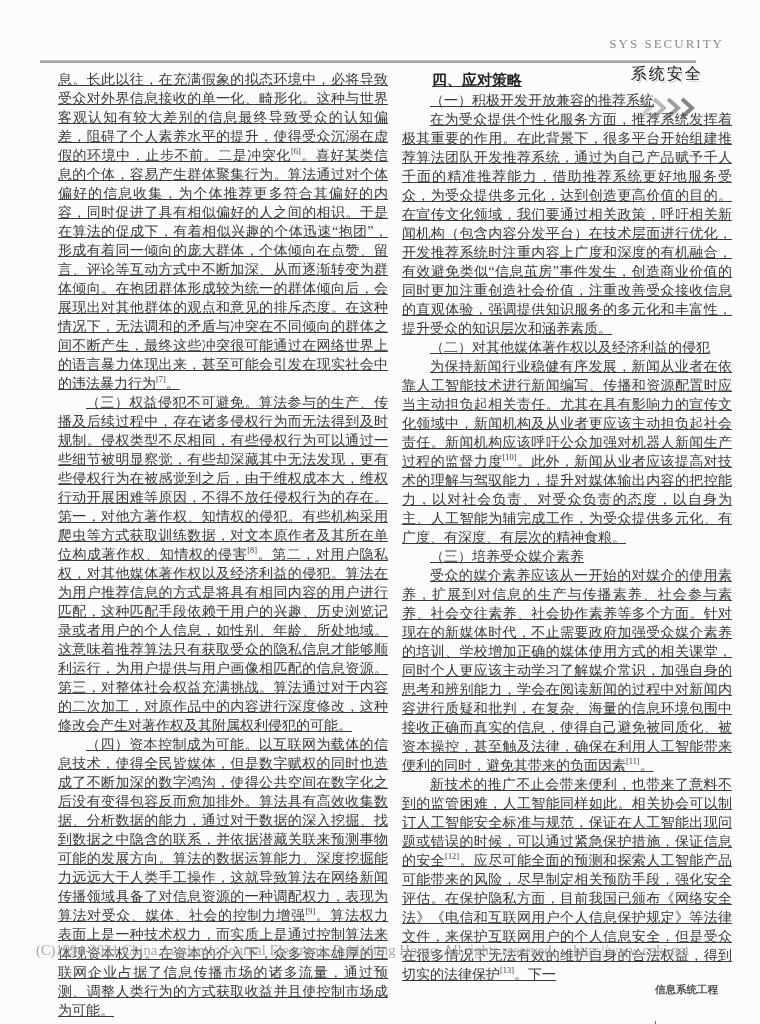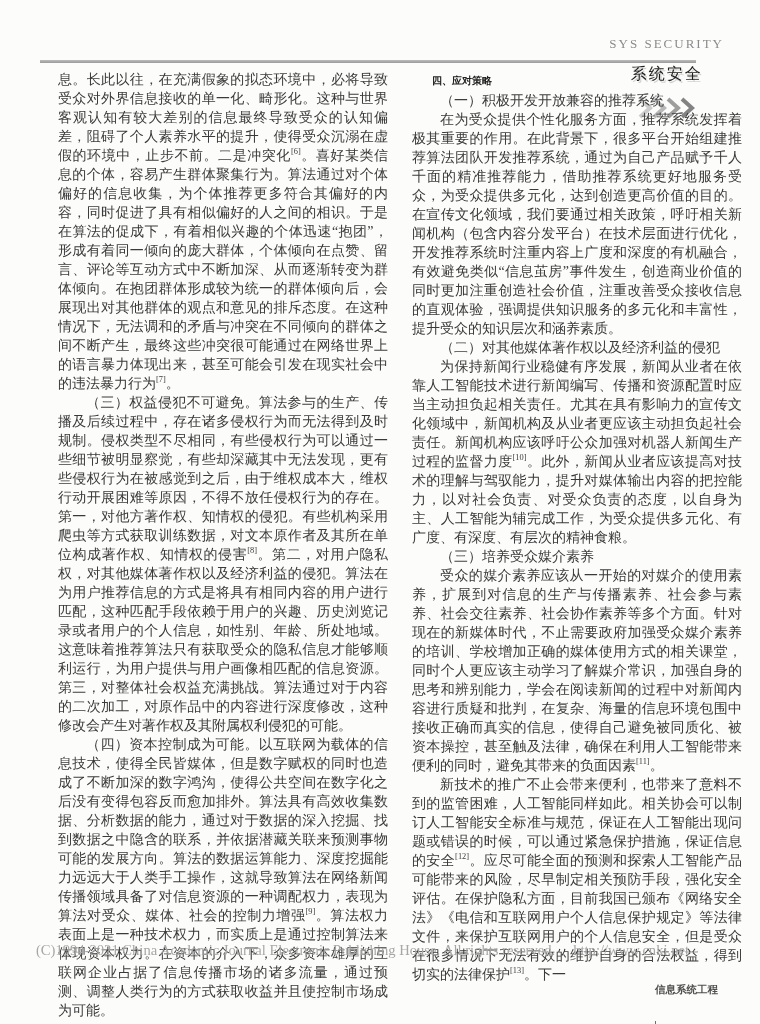--- a/index.html
+++ b/index.html
@@ -24,32 +24,32 @@
     font-family:"Liberation Serif",serif;
   }
   .header-cn {
     font-size:16px; font-weight:normal; color:#1d1d1d;
     letter-spacing:2px; text-shadow:1.5px 1.5px 0 #d2d2d2;
   }
   .chevrons { display:block; }
   
   .columns {
     position:absolute; left:58px; top:70px; width:674px;
-    display:flex; gap:24px;
+    display:flex; gap:14px;text-decoration:underline;
   }
   .col {
     flex:0 0 330px; width:330px;
     font-size:14px; line-height:19px;
     text-align:justify; text-justify:inter-ideograph;
     overflow:hidden;
   }
   .col p { margin:0; text-indent:2em; }
   .col p.noindent { text-indent:0; }
   .section-heading {
-    font-weight:bold; font-size:10px; color:#222;
+    font-weight:bold; font-size:15px; color:#222;
     text-indent:2em; line-height:21px; margin:0;
   }
   .subhead { text-indent:2em; color:#3c3c3c; }
   sup { font-size:0.6em; line-height:0; vertical-align:super; }
   
   .copyright {
     position:absolute; left:36px; top:942px; width:700px;
     font-size:14.6px; color:#a7a7a7;
     font-family:"Liberation Serif",serif;
     display:flex; gap:18px; white-space:nowrap;

